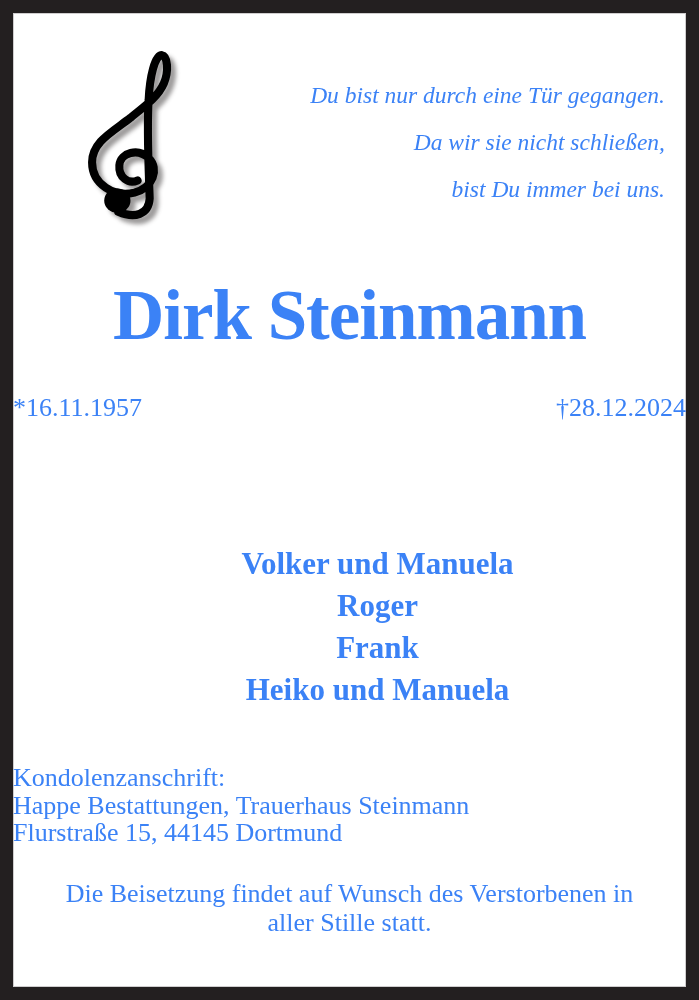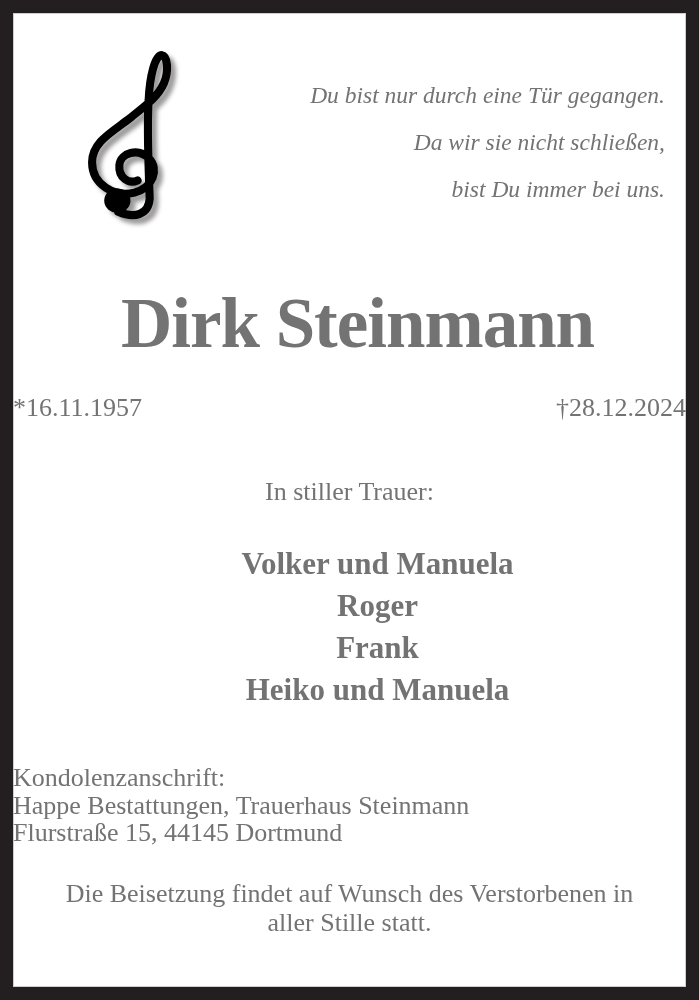--- a/index.html
+++ b/index.html
@@ -8,21 +8,21 @@
     background: #ffffff;
   }
   .page {
     position: relative;
     width: 699px;
     height: 1000px;
     box-sizing: border-box;
     border: 13px solid #231f20;
     background: #ffffff;
     font-family: "Liberation Serif", "DejaVu Serif", serif;
-    color: #737373;
+    color: #3b82f6;
     overflow: hidden;
   }
   .inner {
     position: relative;
     width: 100%;
     height: 100%;
     box-shadow: inset 0 0 0 1px #cfcdce;
   }
   
   .clef {
@@ -43,21 +43,21 @@
     font-size: 23.5px;
     line-height: 47px;
     white-space: nowrap;
   }
   
   .name {
     position: absolute;
     top: 263px;
     left: 0;
     width: 100%;
-    margin: 8px;
+    margin: 0;
     text-align: center;
     font-size: 71px;
     font-weight: bold;
     line-height: 1.1;
     letter-spacing: -1px;
     white-space: nowrap;
   }
   
   .dates {
     position: absolute;
@@ -143,21 +143,20 @@
       <div>bist Du immer bei uns.</div>
     </div>
 
     <h1 class="name">Dirk Steinmann</h1>
 
     <div class="dates">
       <span>*16.11.1957</span>
       <span>†28.12.2024</span>
     </div>
 
-    <div class="trauer-intro">In stiller Trauer:</div>
 
     <div class="mourners">
       <div>Volker und Manuela</div>
       <div>Roger</div>
       <div>Frank</div>
       <div>Heiko und Manuela</div>
     </div>
 
     <div class="condolence">
       <div>Kondolenzanschrift:</div>

